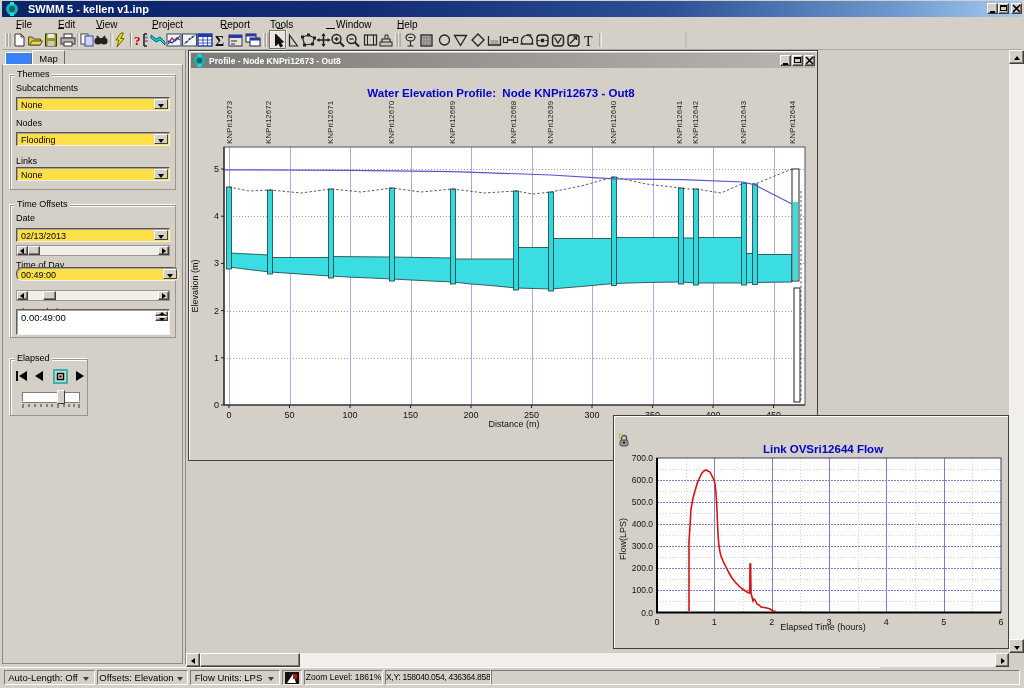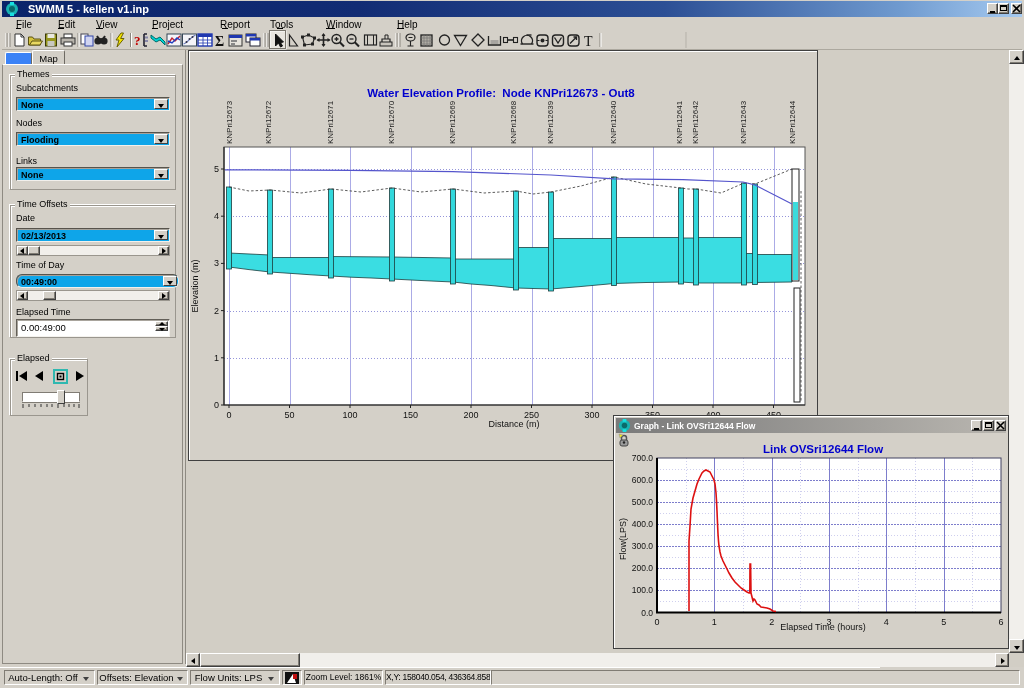--- a/index.html
+++ b/index.html
@@ -4,21 +4,21 @@
 <style>
   * { box-sizing: border-box; margin:0; padding:0; }
   html,body { width:1024px; height:688px; overflow:hidden; }
   body { position:relative; background:#d4d0c8; font-family:"Liberation Sans",sans-serif; }
   .abs { position:absolute; }
   .etched { border:1px solid #9a968e; box-shadow:1px 1px 0 #fff inset, -1px -1px 0 #fff; }
   .field { background:#fff; border-top:1px solid #635f58; border-left:1px solid #635f58; border-right:1px solid #f4f2ee; border-bottom:1px solid #f4f2ee; box-shadow:1px 1px 0 #a9a59d inset; }
   .winbtn { position:absolute; width:11px; height:11px; background:#d4d0c8; border-top:1px solid #fff; border-left:1px solid #fff; border-right:1px solid #404040; border-bottom:1px solid #404040; box-shadow:-1px -1px 0 #807c74 inset; font-family:"Liberation Sans",sans-serif; }
   .gtext { font-size:9px; color:#000; }
   .grouplab { position:absolute; background:#d4d0c8; padding:0 2px; font-size:9px; color:#000; top:-7px; }
-  .combo { position:absolute; height:14px; background:#0ea5e9; border:1px solid #57534c; border-right-color:#f2f0ec; border-bottom-color:#f2f0ec; box-shadow:1px 1px 0 #a6a29a inset;font-weight:bold; }
+  .combo { position:absolute; height:14px; background:#fde047; border:1px solid #57534c; border-right-color:#f2f0ec; border-bottom-color:#f2f0ec; box-shadow:1px 1px 0 #a6a29a inset; }
   .combo .ctext { position:absolute; left:4px; top:2px; font-size:9px; }
   .combo .cbtn { position:absolute; right:1px; top:1px; bottom:1px; width:14px; background:#d4d0c8; border-top:1px solid #fff; border-left:1px solid #fff; border-right:1px solid #404040; border-bottom:1px solid #404040; }
   .darr { position:absolute; width:0; height:0; border-left:3px solid transparent; border-right:3px solid transparent; border-top:4px solid #000; }
   .larr { position:absolute; width:0; height:0; border-top:3px solid transparent; border-bottom:3px solid transparent; border-right:4px solid #000; }
   .rarr { position:absolute; width:0; height:0; border-top:3px solid transparent; border-bottom:3px solid transparent; border-left:4px solid #000; }
   .uarr { position:absolute; width:0; height:0; border-left:3px solid transparent; border-right:3px solid transparent; border-bottom:4px solid #000; }
   .sbbtn { position:absolute; background:#d4d0c8; border-top:1px solid #fff; border-left:1px solid #fff; border-right:1px solid #404040; border-bottom:1px solid #404040; box-shadow:-1px -1px 0 #807c74 inset; }
   .statpane { position:absolute; top:2px; height:15px; border-top:1px solid #807c74; border-left:1px solid #807c74; border-right:1px solid #fff; border-bottom:1px solid #fff; font-size:9.5px; line-height:13px; color:#000; text-align:center; white-space:nowrap; overflow:hidden; }
   .menuitem { display:inline-block; padding:2px 6px; font-size:10px; }
   .u { }
@@ -47,21 +47,21 @@
     </div>
 </div>
 
 <div class="abs" style="left:2px; top:17px; width:1020px; height:13px; background:#d4d0c8;">
   <span class="abs menuitem" style="left:8px;"><span class="u">F</span>ile</span>
   <span class="abs menuitem" style="left:50px;"><span class="u">E</span>dit</span>
   <span class="abs menuitem" style="left:88px;text-align:right;"><span class="u">V</span>iew</span>
   <span class="abs menuitem" style="left:144px;"><span class="u">P</span>roject</span>
   <span class="abs menuitem" style="left:212px;"><span class="u">R</span>eport</span>
   <span class="abs menuitem" style="left:254px;margin-left:8px;"><span class="u">T</span>ools</span>
-  <span class="abs menuitem" style="left:318px;"><span class="u">W</span>indow</span>
+  <span class="abs menuitem" style="left:328px;"><span class="u">W</span>indow</span>
   <span class="abs menuitem" style="left:389px;"><span class="u">H</span>elp</span>
   <div class="abs" style="left:14px;top:11px;width:5px;height:1px;background:#000"></div>
   <div class="abs" style="left:56px;top:11px;width:6px;height:1px;background:#000"></div>
   <div class="abs" style="left:94px;top:11px;width:7px;height:1px;background:#000"></div>
   <div class="abs" style="left:150px;top:11px;width:6px;height:1px;background:#000"></div>
   <div class="abs" style="left:220px;top:11px;width:6px;height:1px;background:#000"></div>
   <div class="abs" style="left:275px;top:11px;width:6px;height:1px;background:#000"></div>
   <div class="abs" style="left:324px;top:11px;width:9px;height:1px;background:#000"></div>
   <div class="abs" style="left:395px;top:11px;width:7px;height:1px;background:#000"></div>
 </div>
@@ -296,38 +296,38 @@
   <div class="abs" style="left:14px; top:195px; width:154px; height:11px; background:#f1efeb; border:1px solid #9a968e;">
     <div class="sbbtn" style="left:0; top:0; width:11px; height:9px;">
         <span class="larr" style="left:2px;top:1px;"></span>
       </div>
     <div class="sbbtn" style="left:11px; top:0; width:12px; height:9px;"></div>
     <div class="sbbtn" style="right:0; top:0; width:11px; height:9px;">
         <span class="rarr" style="left:3px;top:1px;"></span>
       </div>
   </div>
   <span class="abs gtext" style="left:14px; top:210px;">Time of Day</span>
-  <div class="combo" style="left:14px; top:224px; width:163px;border-radius:6px;">
+  <div class="combo" style="left:14px; top:217px; width:163px;border-radius:6px;">
       <span class="ctext">00:49:00</span>
       <span class="cbtn">
         <span class="darr" style="left:3px; top:4px;"></span>
       </span>
     </div>
 
   <div class="abs" style="left:14px; top:240px; width:154px; height:11px; background:#f1efeb; border:1px solid #9a968e;">
     <div class="sbbtn" style="left:0; top:0; width:11px; height:9px;">
         <span class="larr" style="left:2px;top:1px;"></span>
       </div>
     <div class="sbbtn" style="left:26px; top:0; width:13px; height:9px;"></div>
     <div class="sbbtn" style="right:0; top:0; width:11px; height:9px;">
         <span class="rarr" style="left:3px;top:1px;"></span>
       </div>
   </div>
   <span class="abs gtext" style="left:14px; top:257px;">Elapsed Time</span>
-  <div class="abs field" style="left:14px; top:269px; width:154px; height:18px;">
+  <div class="abs field" style="left:14px; top:259px; width:154px; height:26px;">
     <span class="abs" style="left:4px; top:2px; font-size:9.5px;">0.00:49:00</span>
     <div class="sbbtn" style="right:1px; top:1px; width:13px; height:5px;">
         <span class="uarr" style="left:3px;top:0px;border-bottom-width:3px;"></span>
       </div>
     <div class="sbbtn" style="right:1px; top:6px; width:13px; height:5px;">
         <span class="darr" style="left:3px;top:1px;border-top-width:3px;"></span>
       </div>
   </div>
 
   <div class="abs etched" style="left:8px; top:309px; width:78px; height:57px;">
@@ -378,20 +378,40 @@
   <div class="sbbtn" style="left:0; top:0; width:14px; height:14px;">
       <span class="larr" style="left:4px;top:4px;"></span>
     </div>
   <div class="sbbtn" style="left:14px; top:0; width:100px; height:14px;"></div>
   <div class="sbbtn" style="right:0; top:0; width:14px; height:14px;">
       <span class="rarr" style="left:5px;top:4px;"></span>
     </div>
 </div>
 
 <div class="abs" style="left:188px; top:50px; width:630px; height:411px; background:#d4d0c8; border:1px solid #404040; box-shadow:1px 1px 0 #fff inset;">
+  <div class="abs" style="left:2px; top:2px; width:624px; height:15px; background:linear-gradient(to right,#7a7a7a,#b9b6b0);">
+    <svg class="abs" style="left:2px;top:1px" width="13" height="13" viewBox="0 0 14 14">
+      <circle cx="7" cy="7" r="6" fill="#18b2b2"></circle>
+        <circle cx="7" cy="7" r="3" fill="#0a6a6a"></circle>
+      <rect x="5" y="0" width="4" height="3" fill="#18e0e0"></rect>
+        <rect x="5" y="11" width="4" height="3" fill="#18e0e0"></rect>
+    </svg>
+    <span class="abs" style="left:18px; top:3px; color:#fff; font-weight:bold; font-size:8.5px;">Profile - Node KNPri12673 - Out8</span>
+    <div class="winbtn" style="left:589px; top:2px;">
+        <div class="abs" style="left:2px;top:7px;width:5px;height:2px;background:#000"></div>
+      </div>
+    <div class="winbtn" style="left:601px; top:2px;">
+        <div class="abs" style="left:1px;top:1px;width:7px;height:6px;border:1px solid #000;border-top-width:2px"></div>
+      </div>
+    <div class="winbtn" style="left:613px; top:2px;">
+        <svg width="9" height="9" style="position:absolute;left:0;top:0">
+          <path d="M1 1 L8 8 M8 1 L1 8" stroke="#000" stroke-width="1.6"></path>
+        </svg>
+      </div>
+  </div>
 
   <svg id="profsvg" class="abs" style="left:2px; top:17px;" width="626" height="390" viewBox="0 0 626 390">
       <rect x="33" y="79" width="581" height="258" fill="#fff" stroke="none"></rect>
       <line x1="33" y1="290.5" x2="614" y2="290.5" stroke="#9595da" stroke-width="1" stroke-dasharray="1,2" shape-rendering="crispEdges"></line>
       <line x1="33" y1="243.5" x2="614" y2="243.5" stroke="#9595da" stroke-width="1" stroke-dasharray="1,2" shape-rendering="crispEdges"></line>
       <line x1="33" y1="195.5" x2="614" y2="195.5" stroke="#9595da" stroke-width="1" stroke-dasharray="1,2" shape-rendering="crispEdges"></line>
       <line x1="33" y1="148.5" x2="614" y2="148.5" stroke="#9595da" stroke-width="1" stroke-dasharray="1,2" shape-rendering="crispEdges"></line>
       <line x1="33" y1="101.5" x2="614" y2="101.5" stroke="#9595da" stroke-width="1" stroke-dasharray="1,2" shape-rendering="crispEdges"></line>
       <line x1="38.5" y1="79" x2="38.5" y2="337" stroke="#ababe6" stroke-width="1" shape-rendering="crispEdges"></line>
       <line x1="99.5" y1="79" x2="99.5" y2="337" stroke="#ababe6" stroke-width="1" shape-rendering="crispEdges"></line>
@@ -469,40 +489,20 @@
       <line x1="522" y1="337" x2="522" y2="340" stroke="#222" stroke-width="1"></line>
       <text x="522" y="350" text-anchor="middle" font-size="9px" fill="#111">400</text>
       <line x1="582.5" y1="337" x2="582.5" y2="340" stroke="#222" stroke-width="1"></line>
       <text x="582.5" y="350" text-anchor="middle" font-size="9px" fill="#111">450</text>
       <text x="323" y="359" text-anchor="middle" font-size="9px" fill="#111">Distance (m)</text>
       <text x="0" y="0" font-size="9px" fill="#111" text-anchor="middle" transform="translate(7,218) rotate(-90)">Elevation (m)</text>
     </svg>
 </div>
 
 <div class="abs" style="left:613px; top:415px; width:396px; height:234px; background:#d4d0c8; border:1px solid #404040; box-shadow:1px 1px 0 #fff inset;">
-  <div class="abs" style="left:2px; top:2px; width:390px; height:15px; background:linear-gradient(to right,#7a7a7a,#b9b6b0);">
-    <svg class="abs" style="left:2px;top:1px" width="13" height="13" viewBox="0 0 14 14">
-      <circle cx="7" cy="7" r="6" fill="#18b2b2"></circle>
-        <circle cx="7" cy="7" r="3" fill="#0a6a6a"></circle>
-      <rect x="5" y="0" width="4" height="3" fill="#18e0e0"></rect>
-        <rect x="5" y="11" width="4" height="3" fill="#18e0e0"></rect>
-    </svg>
-    <span class="abs" style="left:18px; top:3px; color:#fff; font-weight:bold; font-size:8.5px;">Graph - Link OVSri12644 Flow</span>
-    <div class="winbtn" style="left:355px; top:2px;">
-        <div class="abs" style="left:2px;top:7px;width:5px;height:2px;background:#000"></div>
-      </div>
-    <div class="winbtn" style="left:367px; top:2px;">
-        <div class="abs" style="left:1px;top:1px;width:7px;height:6px;border:1px solid #000;border-top-width:2px"></div>
-      </div>
-    <div class="winbtn" style="left:379px; top:2px;">
-        <svg width="9" height="9" style="position:absolute;left:0;top:0">
-          <path d="M1 1 L8 8 M8 1 L1 8" stroke="#000" stroke-width="1.6"></path>
-        </svg>
-      </div>
-  </div>
   <svg id="graphsvg" class="abs" style="left:2px; top:17px;" width="392" height="213" viewBox="0 0 392 213">
       <rect x="41" y="25" width="344" height="154.5" fill="#fff"></rect>
       <text x="207" y="20" text-anchor="middle" font-size="11.5px" font-weight="bold" fill="#0000cd">Link OVSri12644 Flow</text>
       <line x1="41" y1="157.5" x2="385" y2="157.5" stroke="#7d7dcc" stroke-width="1" stroke-dasharray="1.5,1.5" shape-rendering="crispEdges"></line>
       <line x1="41" y1="135.5" x2="385" y2="135.5" stroke="#7d7dcc" stroke-width="1" stroke-dasharray="1.5,1.5" shape-rendering="crispEdges"></line>
       <line x1="41" y1="113.5" x2="385" y2="113.5" stroke="#7d7dcc" stroke-width="1" stroke-dasharray="1.5,1.5" shape-rendering="crispEdges"></line>
       <line x1="41" y1="91.5" x2="385" y2="91.5" stroke="#7d7dcc" stroke-width="1" stroke-dasharray="1.5,1.5" shape-rendering="crispEdges"></line>
       <line x1="41" y1="69.5" x2="385" y2="69.5" stroke="#7d7dcc" stroke-width="1" stroke-dasharray="1.5,1.5" shape-rendering="crispEdges"></line>
       <line x1="41" y1="47.5" x2="385" y2="47.5" stroke="#7d7dcc" stroke-width="1" stroke-dasharray="1.5,1.5" shape-rendering="crispEdges"></line>
       <line x1="41" y1="168.5" x2="385" y2="168.5" stroke="#cfcfee" stroke-width="1" stroke-dasharray="1,2" shape-rendering="crispEdges"></line>

